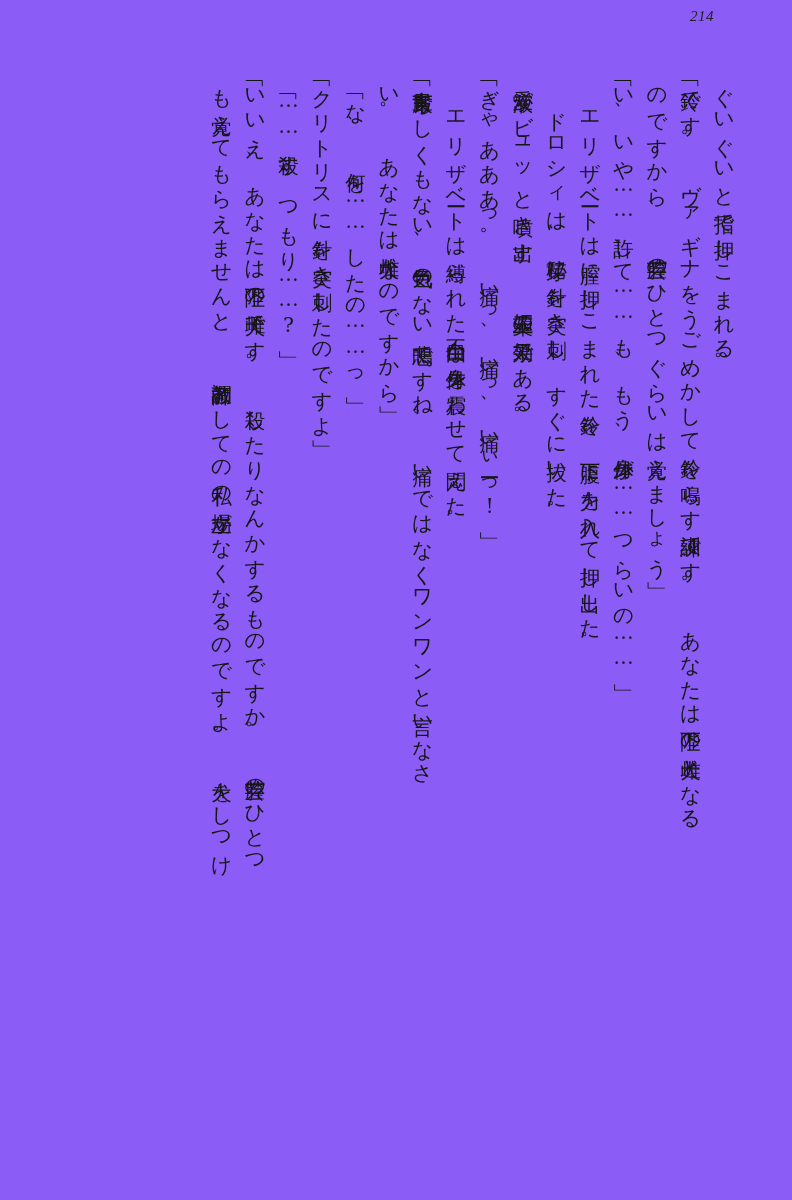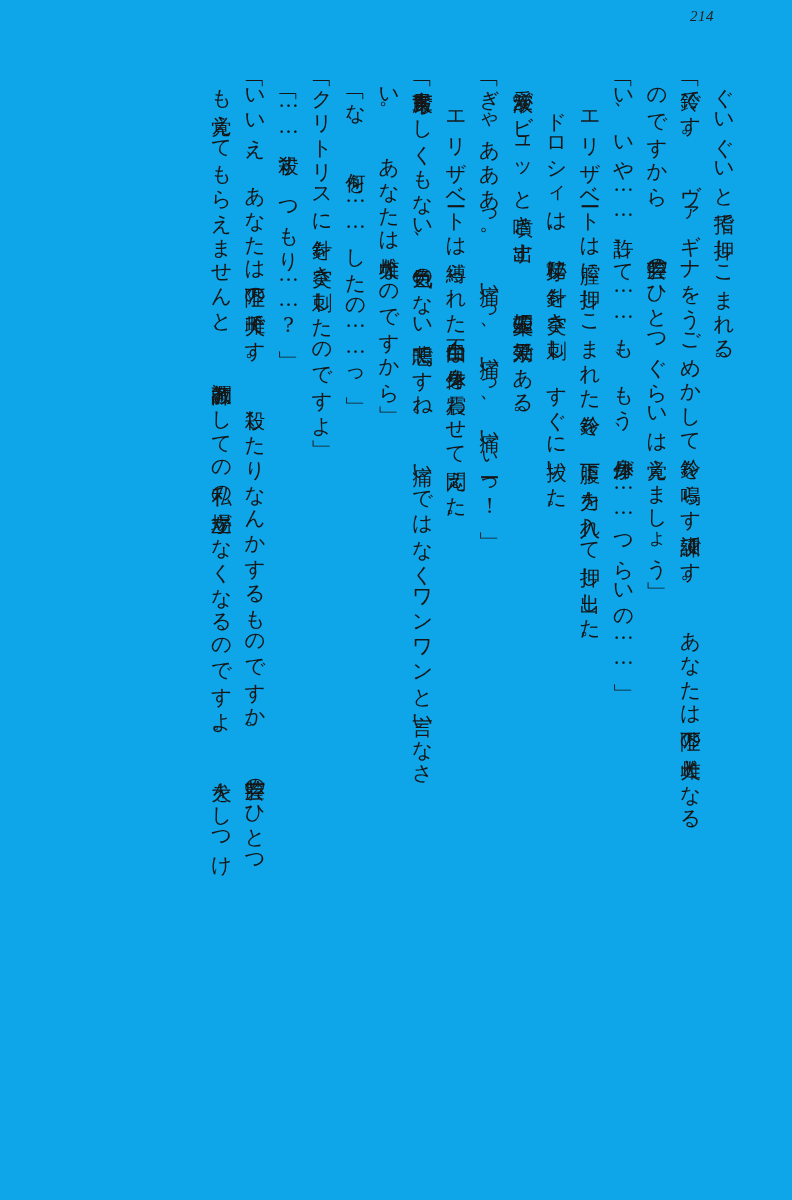--- a/index.html
+++ b/index.html
@@ -8,21 +8,21 @@
     background: #ffffff;
   }
   body {
     font-family: "Liberation Serif", serif;
     color: #1a1a1a;
   }
   .page {
     position: relative;
     width: 792px;
     height: 1200px;
-    background: #0ea5e9;
+    background: #8b5cf6;
     overflow: hidden;
   }
   .page-number {
     position: absolute;
     top: 8px;
     right: 78px;
     font-family: "Liberation Serif", serif;
     font-style: italic;
     font-size: 15px;
     color: #222;

